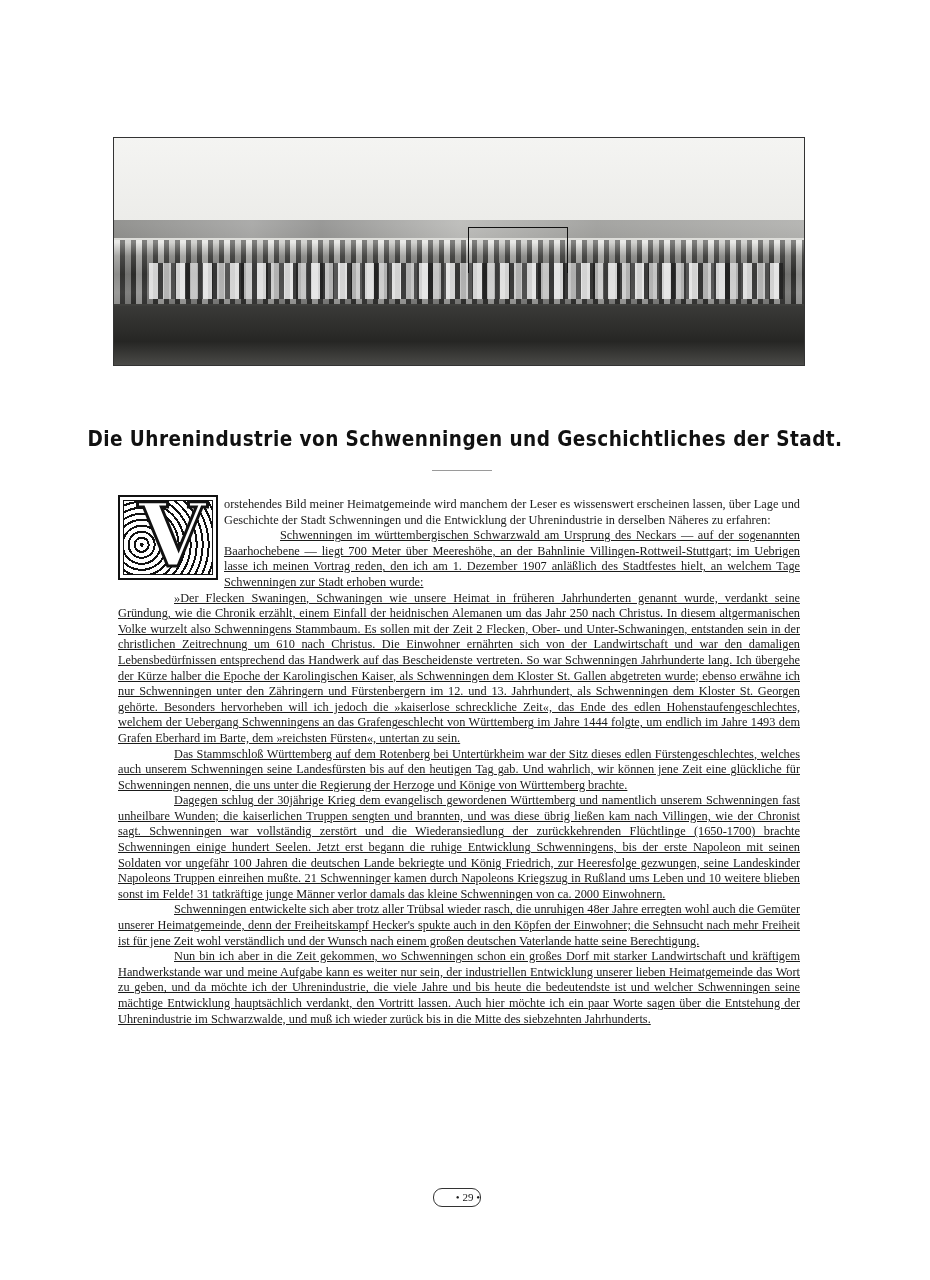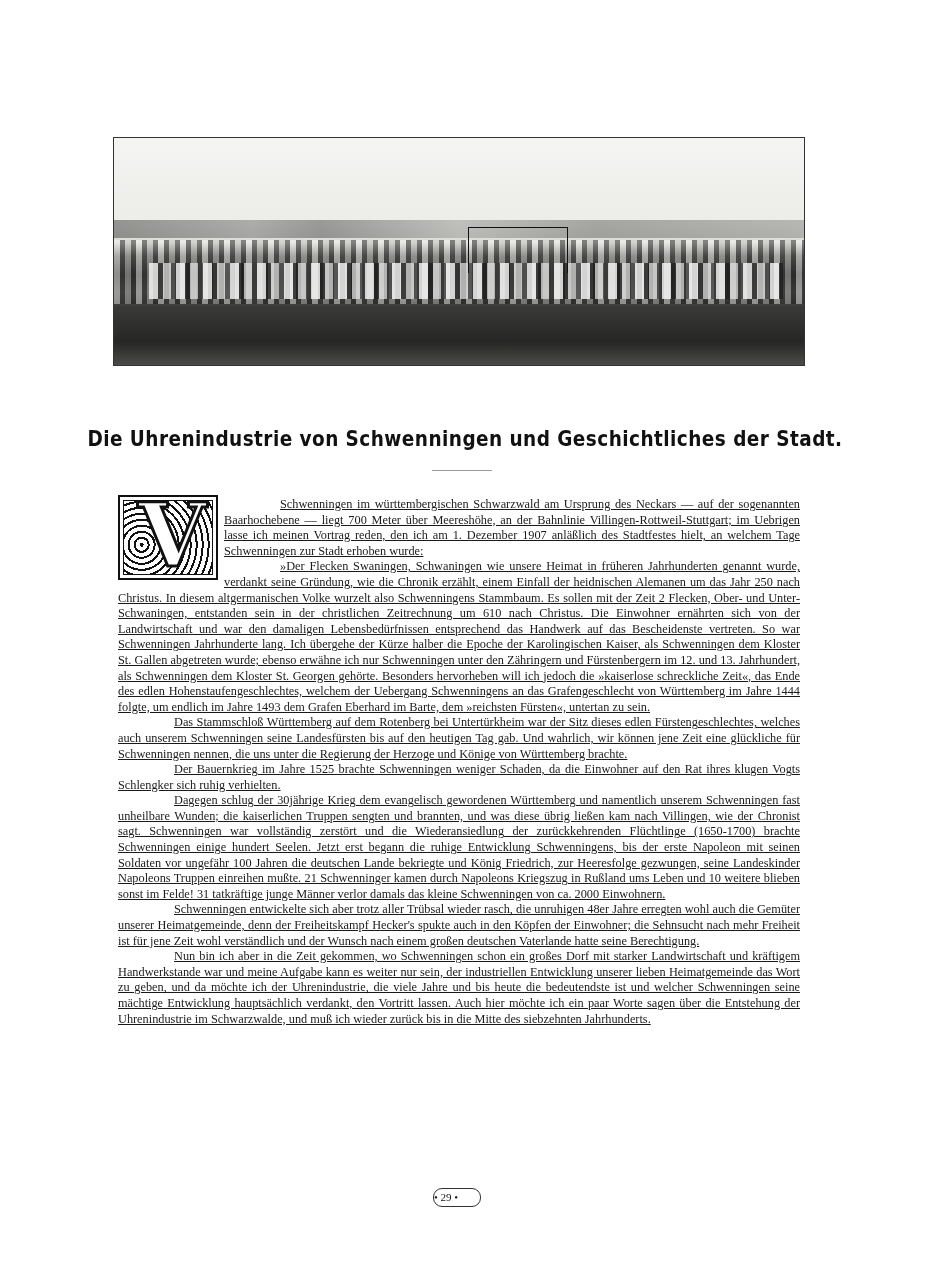--- a/index.html
+++ b/index.html
@@ -28,43 +28,43 @@
           text-align:justify; }
   .text p { margin:0; text-indent:0; }
   .text p.ind { text-indent:56px;text-decoration:underline; }
   .dropcap { float:left; width:100px; height:85px; margin:-2px 6px 0 0; border:2px solid #111;
              box-sizing:border-box; position:relative; background:#fff; overflow:hidden; }
   .dropcap .orn { position:absolute; inset:3px; border:1px solid #111;
           background:repeating-radial-gradient(circle at 20% 60%, #111 0 2px, #fff 2px 6px); }
   .dropcap .letter { position:absolute; left:18px; top:-6px; font-family:"DejaVu Serif", serif;
           font-size:88px; font-weight:bold; color:#fff; -webkit-text-stroke:3px #111; line-height:1; }
   .pagenum { position:absolute; left:433px; top:1188px; width:46px; height:17px; border:1.3px solid #333;
-             border-radius:9px; text-align:left; font-size:11px; line-height:17px; }
+             border-radius:9px; text-align:right; font-size:11px; line-height:17px; }
 </style>
 </head>
 <body>
 
 <div class="photo">
   <div class="hills"></div>
   <div class="town"></div>
   <div class="town2"></div>
   <div class="field"></div>
   <div class="frame-mark"></div>
 </div>
 
 <h1 class="title">Die Uhrenindustrie von Schwenningen und Geschichtliches der Stadt.</h1>
 <div class="rule"></div>
 
 <div class="text">
   <div class="dropcap">
     <div class="orn"></div>
     <span class="letter">V</span>
   </div>
+  <p>orstehendes Bild meiner Heimatgemeinde wird manchem der Leser es wissenswert erscheinen lassen, über Lage und Geschichte der Stadt Schwenningen und die Entwicklung der Uhrenindustrie in derselben Näheres zu erfahren:</p>
   <p class="ind">Schwenningen im württembergischen Schwarzwald am Ursprung des Neckars — auf der sogenannten Baarhochebene — liegt 700 Meter über Meereshöhe, an der Bahnlinie Villingen-Rottweil-Stuttgart; im Uebrigen lasse ich meinen Vortrag reden, den ich am 1. Dezember 1907 anläßlich des Stadtfestes hielt, an welchem Tage Schwenningen zur Stadt erhoben wurde:</p>
   <p class="ind">»Der Flecken Swaningen, Schwaningen wie unsere Heimat in früheren Jahrhunderten genannt wurde, verdankt seine Gründung, wie die Chronik erzählt, einem Einfall der heidnischen Alemanen um das Jahr 250 nach Christus. In diesem altgermanischen Volke wurzelt also Schwenningens Stammbaum. Es sollen mit der Zeit 2 Flecken, Ober- und Unter-Schwaningen, entstanden sein in der christlichen Zeitrechnung um 610 nach Christus. Die Einwohner ernährten sich von der Landwirtschaft und war den damaligen Lebensbedürfnissen entsprechend das Handwerk auf das Bescheidenste vertreten. So war Schwenningen Jahrhunderte lang. Ich übergehe der Kürze halber die Epoche der Karolingischen Kaiser, als Schwenningen dem Kloster St. Gallen abgetreten wurde; ebenso erwähne ich nur Schwenningen unter den Zähringern und Fürstenbergern im 12. und 13. Jahrhundert, als Schwenningen dem Kloster St. Georgen gehörte. Besonders hervorheben will ich jedoch die »kaiserlose schreckliche Zeit«, das Ende des edlen Hohenstaufengeschlechtes, welchem der Uebergang Schwenningens an das Grafengeschlecht von Württemberg im Jahre 1444 folgte, um endlich im Jahre 1493 dem Grafen Eberhard im Barte, dem »reichsten Fürsten«, untertan zu sein.</p>
   <p class="ind">Das Stammschloß Württemberg auf dem Rotenberg bei Untertürkheim war der Sitz dieses edlen Fürstengeschlechtes, welches auch unserem Schwenningen seine Landesfürsten bis auf den heutigen Tag gab. Und wahrlich, wir können jene Zeit eine glückliche für Schwenningen nennen, die uns unter die Regierung der Herzoge und Könige von Württemberg brachte.</p>
-  <p class="ind">Der Bauernkrieg im Jahre 1525 brachte Schwenningen weniger Schaden, da die Einwohner auf den Rat ihres klugen Vogts Schlengker sich ruhig verhielten.</p>
   <p class="ind">Dagegen schlug der 30jährige Krieg dem evangelisch gewordenen Württemberg und namentlich unserem Schwenningen fast unheilbare Wunden; die kaiserlichen Truppen sengten und brannten, und was diese übrig ließen kam nach Villingen, wie der Chronist sagt. Schwenningen war vollständig zerstört und die Wiederansiedlung der zurückkehrenden Flüchtlinge (1650-1700) brachte Schwenningen einige hundert Seelen. Jetzt erst begann die ruhige Entwicklung Schwenningens, bis der erste Napoleon mit seinen Soldaten vor ungefähr 100 Jahren die deutschen Lande bekriegte und König Friedrich, zur Heeresfolge gezwungen, seine Landeskinder Napoleons Truppen einreihen mußte. 21 Schwenninger kamen durch Napoleons Kriegszug in Rußland ums Leben und 10 weitere blieben sonst im Felde! 31 tatkräftige junge Männer verlor damals das kleine Schwenningen von ca. 2000 Einwohnern.</p>
   <p class="ind">Schwenningen entwickelte sich aber trotz aller Trübsal wieder rasch, die unruhigen 48er Jahre erregten wohl auch die Gemüter unserer Heimatgemeinde, denn der Freiheitskampf Hecker's spukte auch in den Köpfen der Einwohner; die Sehnsucht nach mehr Freiheit ist für jene Zeit wohl verständlich und der Wunsch nach einem großen deutschen Vaterlande hatte seine Berechtigung.</p>
   <p class="ind">Nun bin ich aber in die Zeit gekommen, wo Schwenningen schon ein großes Dorf mit starker Landwirtschaft und kräftigem Handwerkstande war und meine Aufgabe kann es weiter nur sein, der industriellen Entwicklung unserer lieben Heimatgemeinde das Wort zu geben, und da möchte ich der Uhrenindustrie, die viele Jahre und bis heute die bedeutendste ist und welcher Schwenningen seine mächtige Entwicklung hauptsächlich verdankt, den Vortritt lassen. Auch hier möchte ich ein paar Worte sagen über die Entstehung der Uhrenindustrie im Schwarzwalde, und muß ich wieder zurück bis in die Mitte des siebzehnten Jahrhunderts.</p>
 </div>
 
 <div class="pagenum">• 29 •</div>
 
 </body></html>

